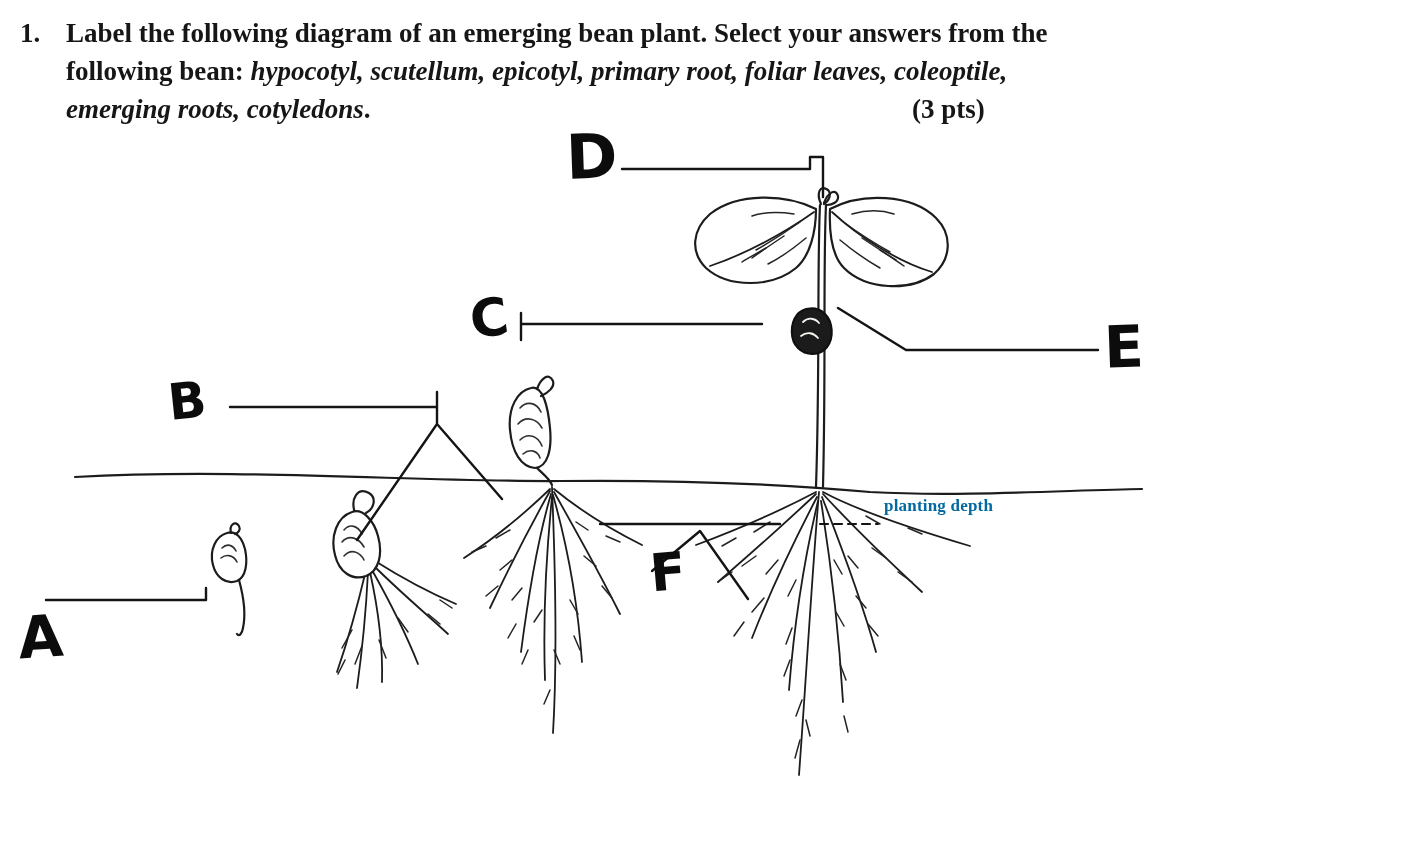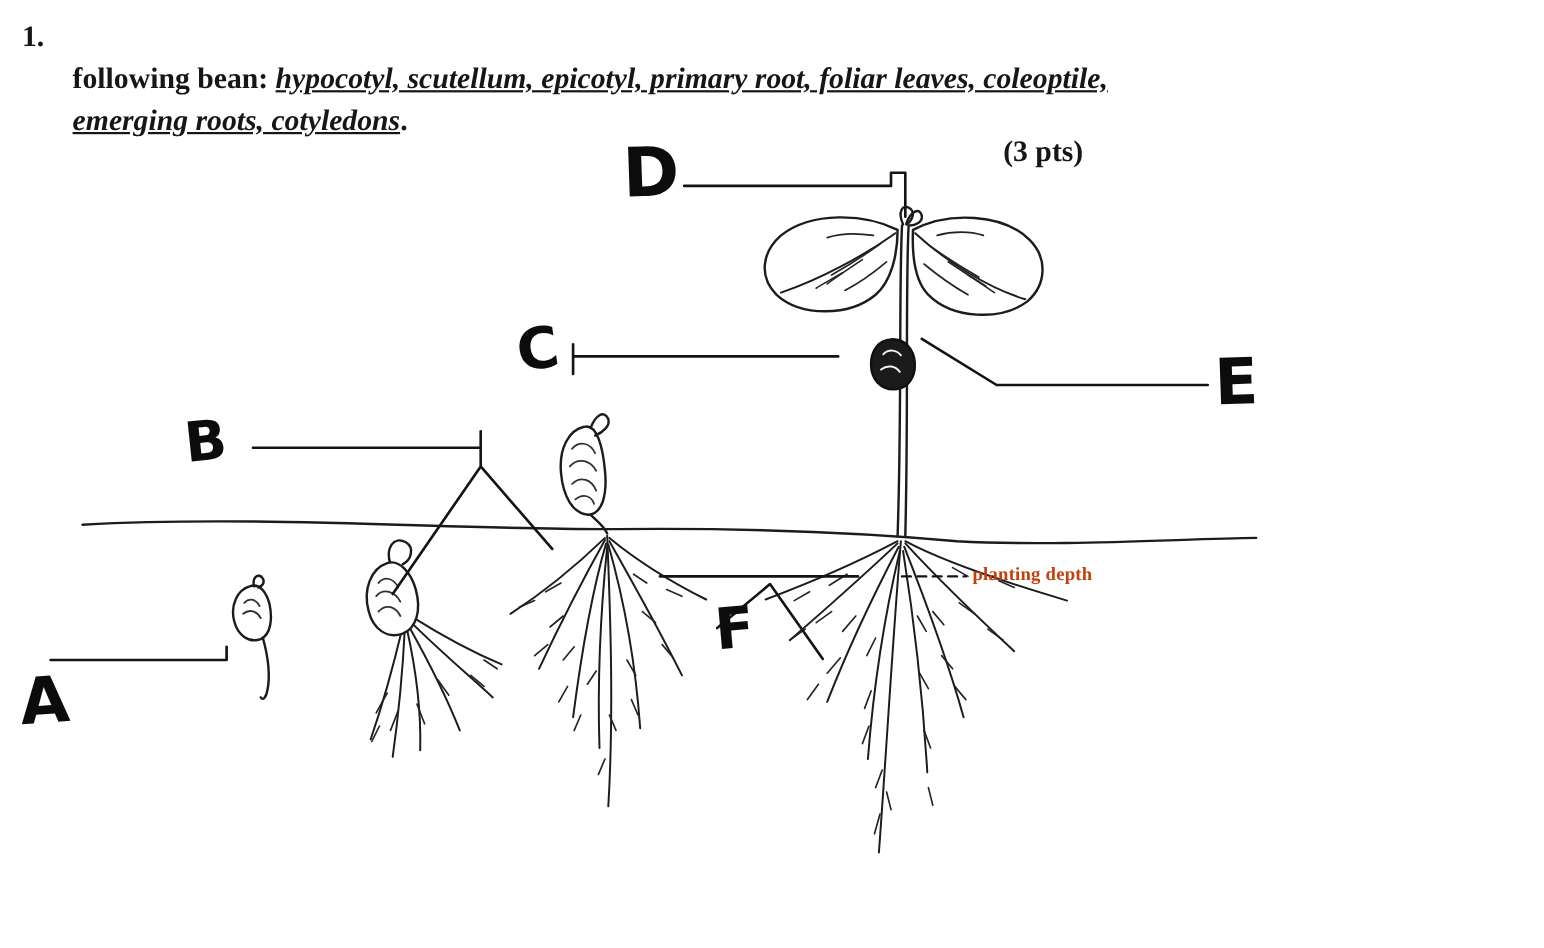--- a/index.html
+++ b/index.html
@@ -4,47 +4,47 @@
 <style>
   html,body{margin:0;padding:0;background:#fff;}
   .page{position:relative;width:1404px;height:862px;background:#fff;overflow:hidden;
         font-family:"Liberation Serif", serif;color:#151515;}
 
   
   .question{position:absolute;left:20px;top:14px;width:1280px;
             font:700 27px/38px "Liberation Serif", serif;color:#161616;display:flex;}
   .qnum{flex:0 0 30px;margin-right:16px;}
   .qtext{flex:1;}
-  .qtext i{font-style:italic;text-decoration:underline;}
-  .pts{position:absolute;left:912px;top:94px;font:700 27px "Liberation Serif", serif;color:#161616;margin-top:28px;}
+  .qtext i{font-style:italic;}
+  .pts{position:absolute;left:912px;top:94px;font:700 27px "Liberation Serif", serif;color:#161616;}
 
   
   .art{position:absolute;left:0;top:0;width:1404px;height:862px;}
   .art path{stroke:#1c1c1c;fill:none;stroke-linecap:round;stroke-linejoin:round;stroke-width:2.2px;}
   .art path.thin{stroke-width:1.5px;stroke:#242424;}
   .art path.mid{stroke-width:1.8px;}
   .art path.fillw{fill:#ffffff;}
   .art path.scrib{stroke-width:1.6px;stroke:#303030;}
   .art path.blob{fill:#1b1b1b;stroke:#101010;}
   .art path.hilite{stroke:#f3f2ee;stroke-width:1.8px;}
   .art path.leader{stroke:#141414;stroke-width:2.4px;}
   .art path.dashes{stroke:#141414;stroke-width:2.2px;stroke-dasharray:8 6;}
 
   .handlabel{position:absolute;font-family:"DejaVu Sans", sans-serif;font-weight:700;color:#0c0c0c;line-height:1;}
-  .pd-label{position:absolute;left:884px;top:512px;font:700 17px "Liberation Serif", serif;color:#c2410c;letter-spacing:.2px;}
+  .pd-label{position:absolute;left:884px;top:496px;font:700 17px "Liberation Serif", serif;color:#0369a1;letter-spacing:.2px;}
 </style>
 </head>
 <body>
 
 <div class="page">
 
   <div class="question">
     <span class="qnum">1.</span>
     <div class="qtext">
-      <br>
+      <span>Label the following diagram of an emerging bean plant. Select your answers from the</span><br>
       <span>following bean: </span><i>hypocotyl, scutellum, epicotyl, primary root, foliar leaves, coleoptile,</i><br>
       <i>emerging roots, cotyledons</i><span>.</span>
     </div>
   </div>
   <div class="pts">(3 pts)</div>
 
   <svg class="art" viewBox="0 0 1404 862" aria-hidden="true">
 
     <g>
       <path d="M75,477 C240,468 420,482 560,481 C660,480 760,482 870,492 C960,497 1070,490 1142,489"></path>

